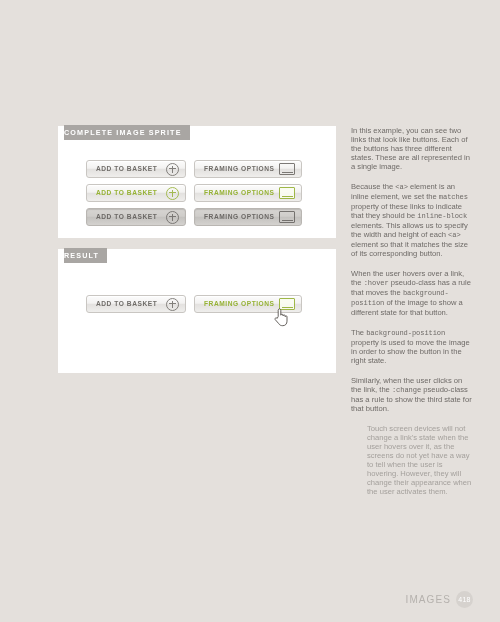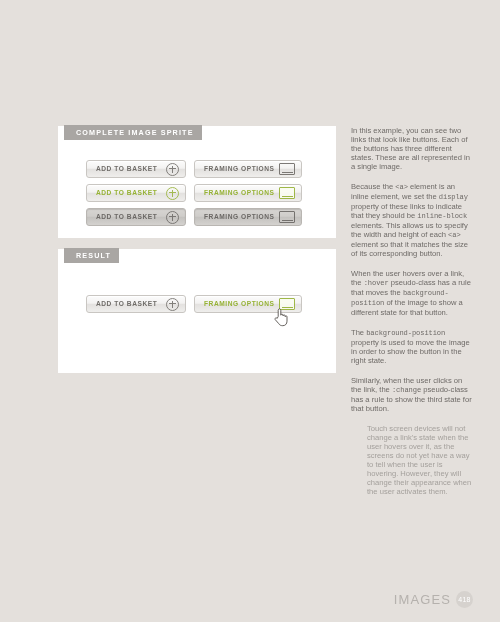--- a/index.html
+++ b/index.html
@@ -38,21 +38,21 @@
   .panel-label {
     position: absolute;
     left: 6px;
     top: 0;
     transform: translateY(-1px);
     background: #a9a6a3;
     color: #ffffff;
     font-size: 7.2px;
     letter-spacing: 1.15px;
     font-weight: bold;
-    padding: 4px 8px 4px 12px;
+    padding: 4px 8px 4px 0;
     line-height: 1;
     white-space: nowrap;
   }
 
   .panel-body {
     position: absolute;
     left: 0; right: 0;
     top: 22px; bottom: 0;
   }
 
@@ -197,21 +197,21 @@
   
   .footer {
     position: absolute;
     right: 27px;
     bottom: 14px;
     display: flex;
     align-items: center;
     gap: 5px;
   }
   .footer-label {
-    font-size: 13px;
+    font-size: 10px;
     letter-spacing: 1.1px;
     color: #b5b1ad;
   }
   .footer-page {
     width: 17px;
     height: 17px;
     border-radius: 50%;
     background: #d6d2ce;
     color: #ffffff;
     font-size: 7px;
@@ -292,21 +292,21 @@
                    c0 2.6-1.6 4.5-4.2 4.5 -2.0 0-3.1-0.6-4.0-2.0
                    L2.2 12.6 c-0.4-0.6-0.2-1.3 0.4-1.6 0.6-0.3 1.2-0.1 1.6 0.4 Z" fill="#ffffff" stroke="#55504c" stroke-width="0.9" stroke-linejoin="round"></path>
         </svg>
       </div>
     </div>
 
   </div>
 
   <div class="right-col" id="body-copy">
       <p>In this example, you can see two links that look like buttons. Each of the buttons has three different states. These are all represented in a single image.</p>
-      <p>Because the <code>&lt;a&gt;</code> element is an inline element, we set the <code>display</code> property of these links to indicate that they should be <code>inline-block</code> elements. This allows us to specify the width and height of each <code>&lt;a&gt;</code> element so that it matches the size of its corresponding button.</p>
+      <p>Because the <code>&lt;a&gt;</code> element is an inline element, we set the <code>matches</code> property of these links to indicate that they should be <code>inline-block</code> elements. This allows us to specify the width and height of each <code>&lt;a&gt;</code> element so that it matches the size of its corresponding button.</p>
       <p>When the user hovers over a link, the <code>:hover</code> pseudo-class has a rule that moves the <code>background-position</code> of the image to show a different state for that button.</p>
       <p>The <code>background-position</code> property is used to move the image in order to show the button in the right state.</p>
       <p>Similarly, when the user clicks on the link, the <code>:change</code> pseudo-class has a rule to show the third state for that button.</p>
       <p class="muted">Touch screen devices will not change a link's state when the user hovers over it, as the screens do not yet have a way to tell when the user is hovering. However, they will change their appearance when the user activates them.</p>
     </div>
 
   <div class="footer">
     <div class="footer-label">IMAGES</div>
     <div class="footer-page">418</div>
   </div>

